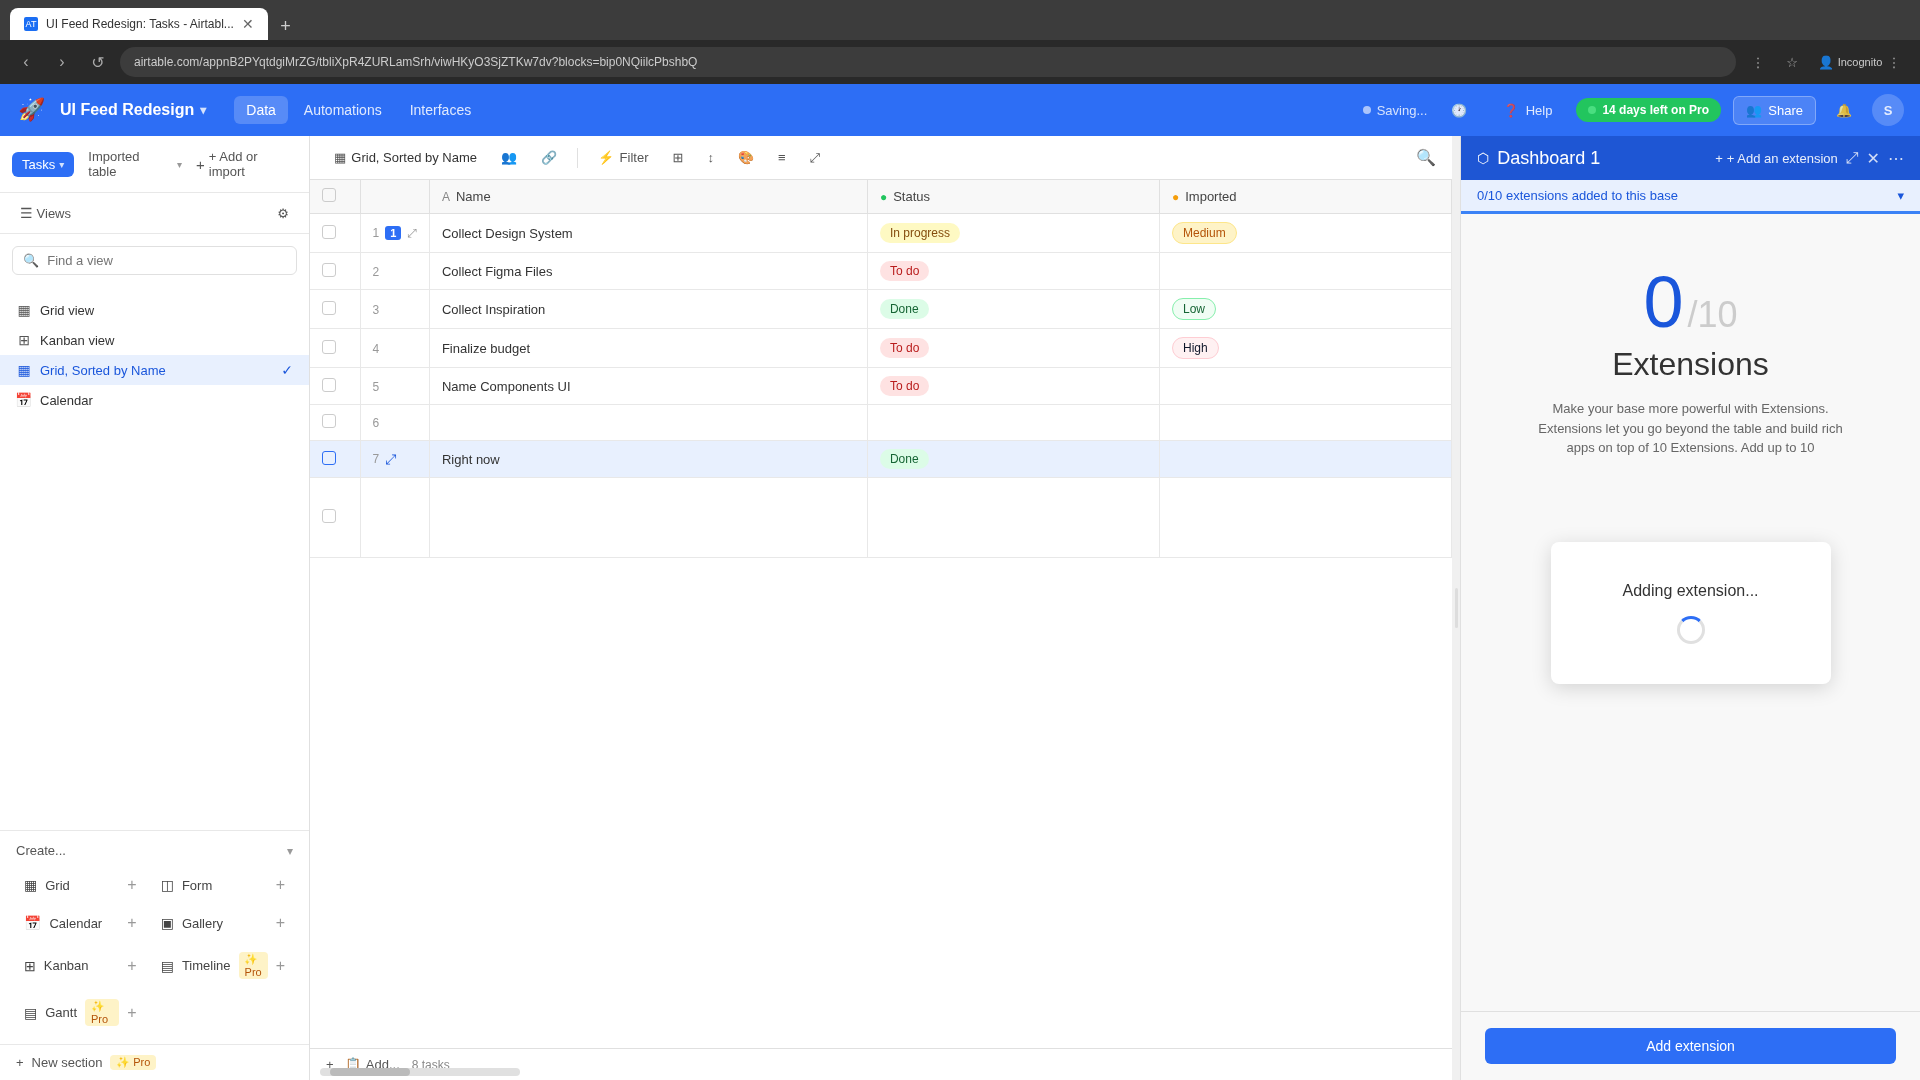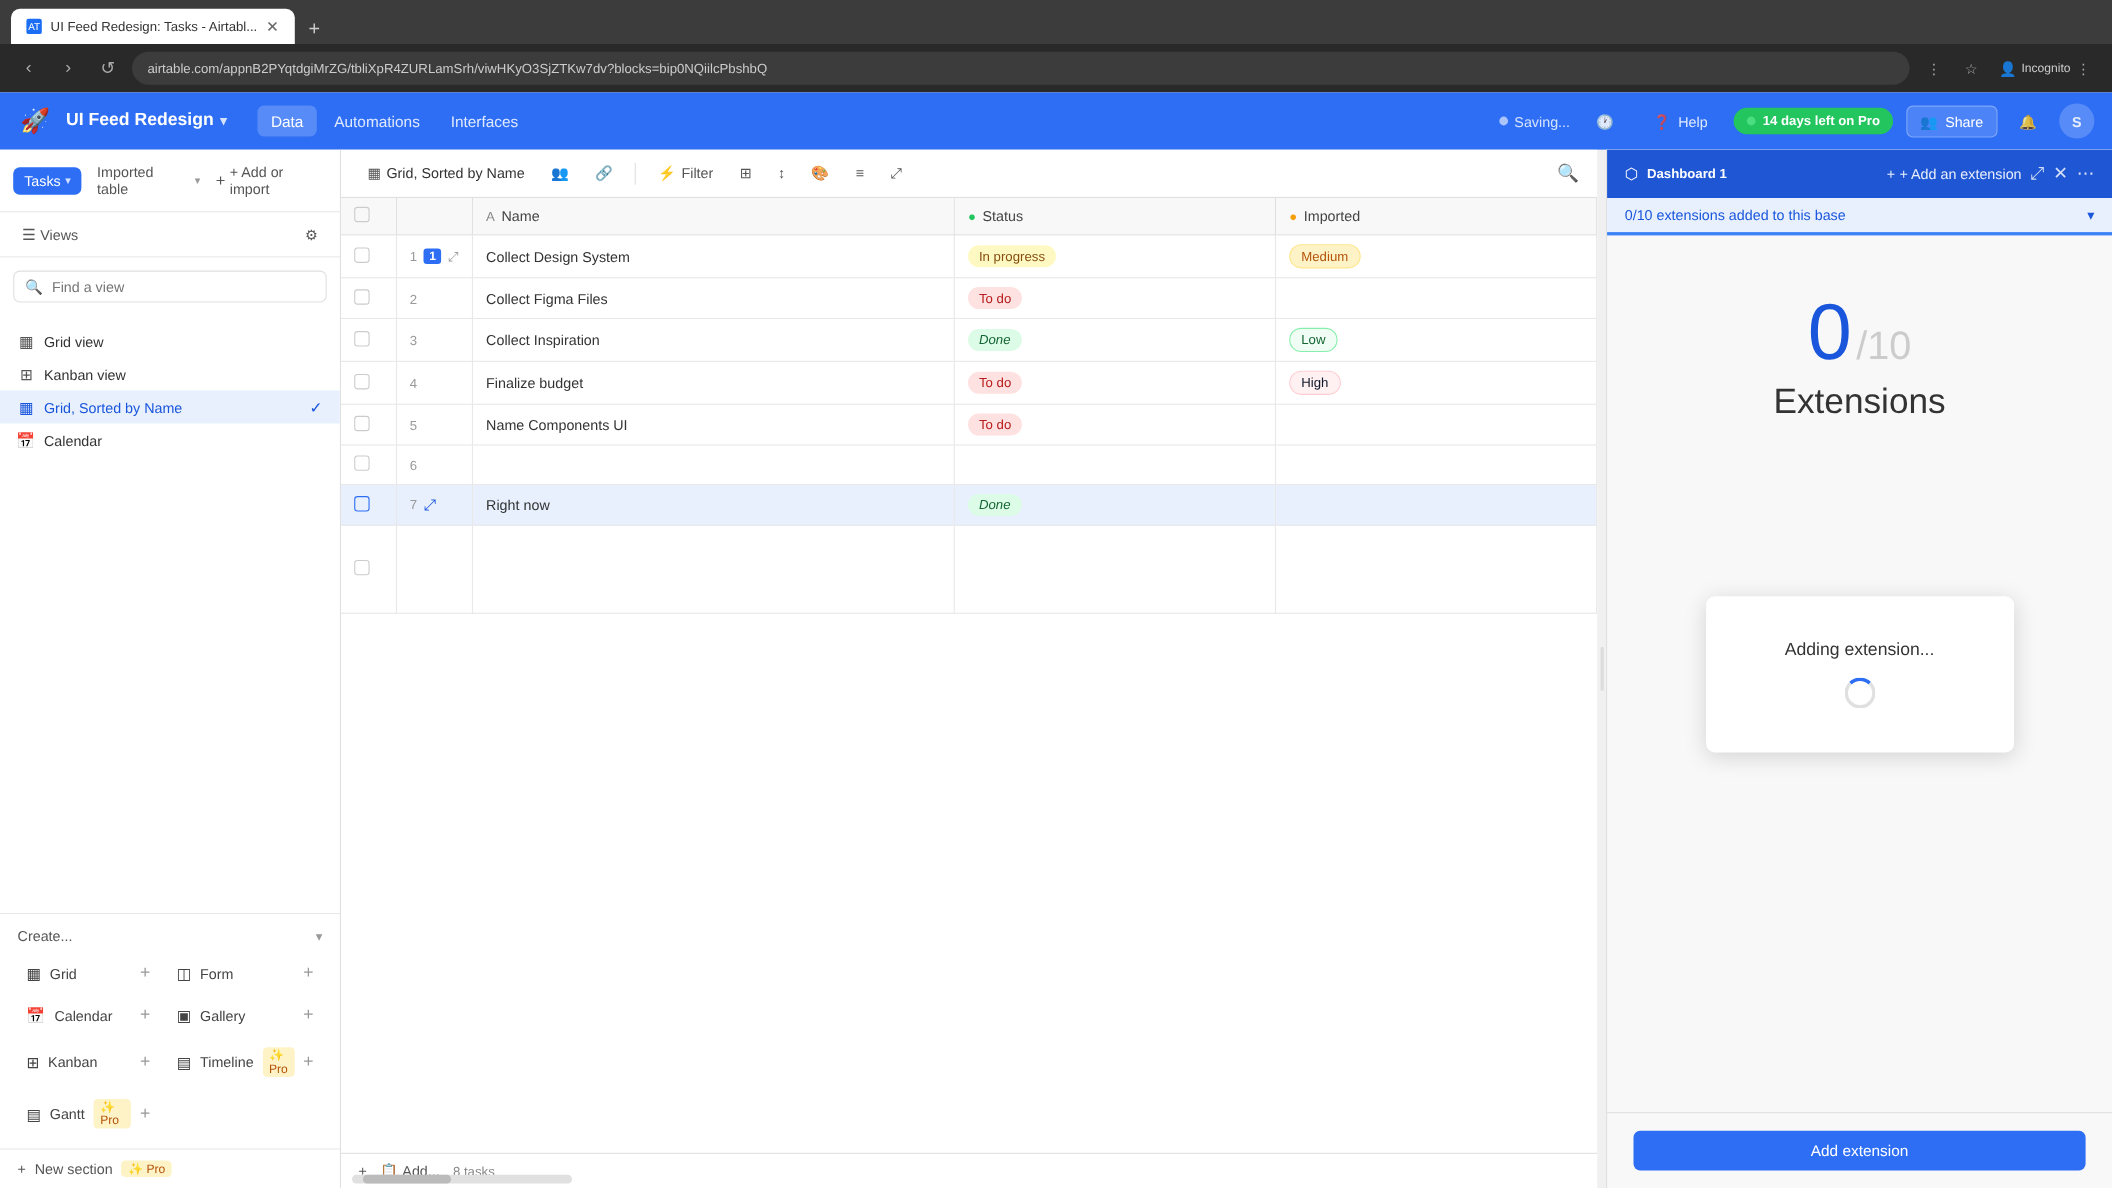--- a/index.html
+++ b/index.html
@@ -97,41 +97,41 @@
     thead tr { background: #f8f8f8; }
     th { border-bottom: 1px solid #e0e0e0; border-right: 1px solid #e0e0e0; padding: 8px 12px; text-align: left; font-weight: 500; color: #444; font-size: 13px; position: sticky; top: 0; background: #f8f8f8; z-index: 2; }
     th:first-child { width: 50px; min-width: 50px; }
     td { border-bottom: 1px solid #e8e8e8; border-right: 1px solid #e8e8e8; padding: 8px 12px; font-size: 13px; color: #333; height: 36px; }
     .row-num { color: #999; font-size: 12px; }
     .checkbox { width: 14px; height: 14px; border: 1.5px solid #ccc; border-radius: 3px; display: inline-flex; cursor: pointer; }
 
     .status-badge { display: inline-flex; align-items: center; border-radius: 20px; padding: 3px 10px; font-size: 12px; font-weight: 500; }
     .status-in-progress { background: #fef9c3; color: #854d0e; }
     .status-todo { background: #fee2e2; color: #b91c1c; }
-    .status-done { background: #dcfce7; color: #166534; font-style: italic; }
+    .status-done { background: #dcfce7; color: #166534; }
     .priority-badge { display: inline-flex; align-items: center; border-radius: 20px; padding: 3px 10px; font-size: 12px; font-weight: 500; }
     .priority-medium { background: #fef3c7; color: #b45309; border: 1px solid #fde68a; }
     .priority-low { background: #f0fdf4; color: #166534; border: 1px solid #86efac; }
     .priority-high { background: #fff1f2; color: #0f172a; border: 1px solid #fecdd3; }
 
     .col-header { display: flex; align-items: center; gap: 6px; }
     .col-icon { font-size: 12px; color: #888; }
 
     .row-number-cell { display: flex; align-items: center; gap: 6px; }
     .row-expand { color: #999; font-size: 12px; cursor: pointer; }
 
     .table-footer { border-top: 1px solid #e0e0e0; padding: 8px 16px; display: flex; align-items: center; gap: 12px; color: #666; font-size: 13px; }
     .footer-add-btn { display: flex; align-items: center; gap: 4px; cursor: pointer; color: #555; }
     .footer-add-label { display: flex; align-items: center; gap: 4px; cursor: pointer; color: #555; }
     .footer-count { color: #888; font-size: 12px; }
 
     
     .ext-panel { width: 460px; background: #f8f8f8; border-left: 1px solid #e0e0e0; display: flex; flex-direction: column; flex-shrink: 0; }
     .ext-header { background: #1e56d4; padding: 0 16px; height: 44px; display: flex; align-items: center; gap: 8px; color: white; }
-    .ext-header-title { font-weight: 700; font-size: 12px; flex: 1; display: flex; align-items: flex-start; gap: 6px; }
+    .ext-header-title { font-weight: 400; font-size: 18px; flex: 1; display: flex; align-items: flex-start; gap: 6px; }
     .ext-add-btn { display: flex; align-items: center; gap: 4px; font-size: 13px; cursor: pointer; color: rgba(255,255,255,0.9); }
     .ext-header-actions { display: flex; gap: 8px; align-items: center; }
     .ext-header-icon { cursor: pointer; color: rgba(255,255,255,0.8); font-size: 16px; }
     .ext-subheader { background: #e8f0fe; padding: 8px 16px; display: flex; align-items: center; justify-content: space-between; border-bottom: 3px solid #3b82f6; }
     .ext-subheader-text { font-size: 13px; color: #1a56db; }
     .ext-subheader-chevron { color: #1a56db; cursor: pointer; }
 
     .ext-content { flex: 1; display: flex; flex-direction: column; align-items: center; padding: 32px 24px; position: relative; }
     .ext-count-display { font-size: 72px; font-weight: 300; color: #1a56db; line-height: 1; }
     .ext-count-total { font-size: 36px; color: #ccc; }
@@ -521,20 +521,23 @@
         <span class="ext-subheader-text">0/10 extensions added to this base</span>
         <span class="ext-subheader-chevron">▾</span>
       </div>
 
       <div class="ext-content">
         <div style="display:flex;align-items:baseline;gap:4px;margin-top:20px;">
           <span class="ext-count-display">0</span>
           <span class="ext-count-total">/10</span>
         </div>
         <div class="ext-title-large">Extensions</div>
+        <div class="ext-description">
+          Make your base more powerful with Extensions. Extensions let you go beyond the table and build rich apps on top of 10 Extensions. Add up to 10
+        </div>
 
         <div class="adding-modal">
           <span class="adding-text">Adding extension...</span>
           <div class="spinner"></div>
         </div>
       </div>
 
       <div class="ext-bottom">
         <button class="add-ext-btn">Add extension</button>
       </div>

